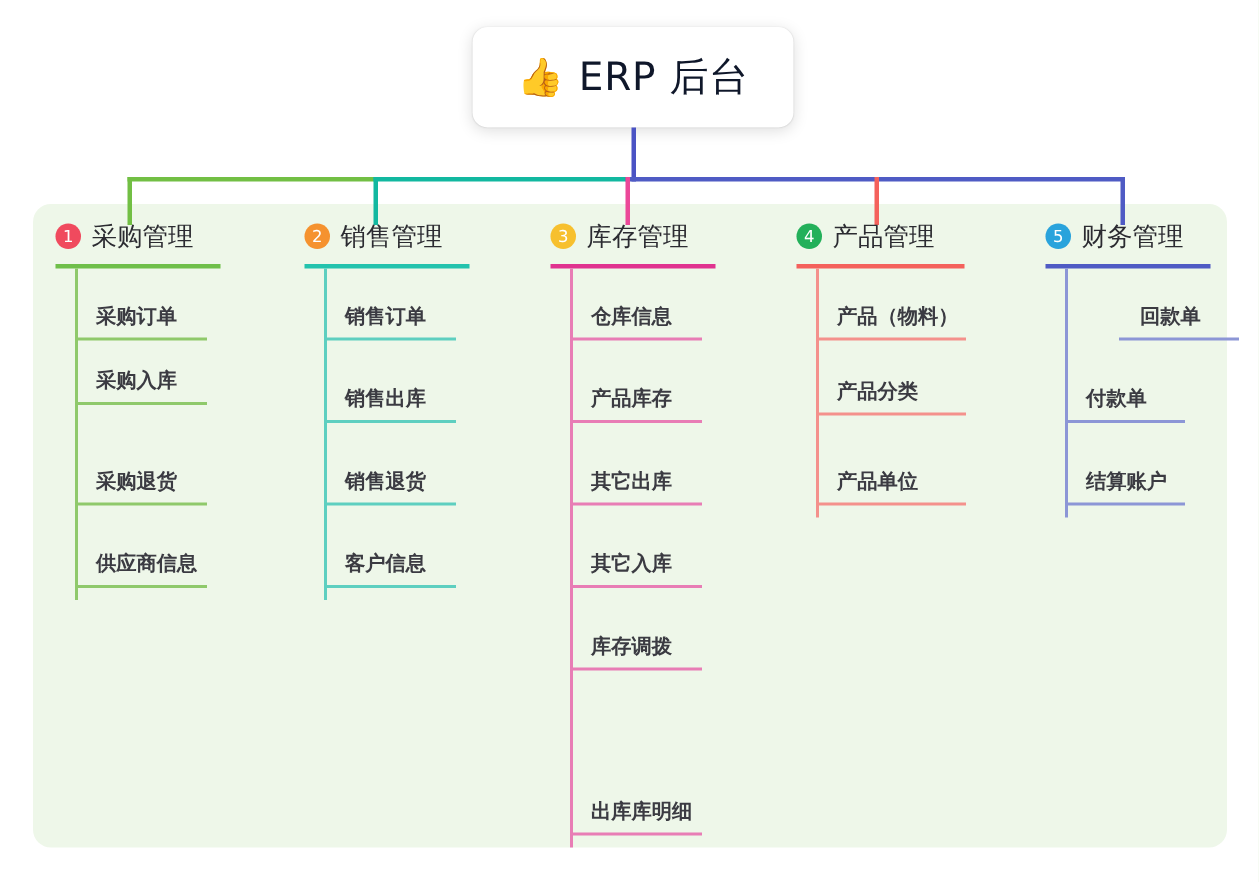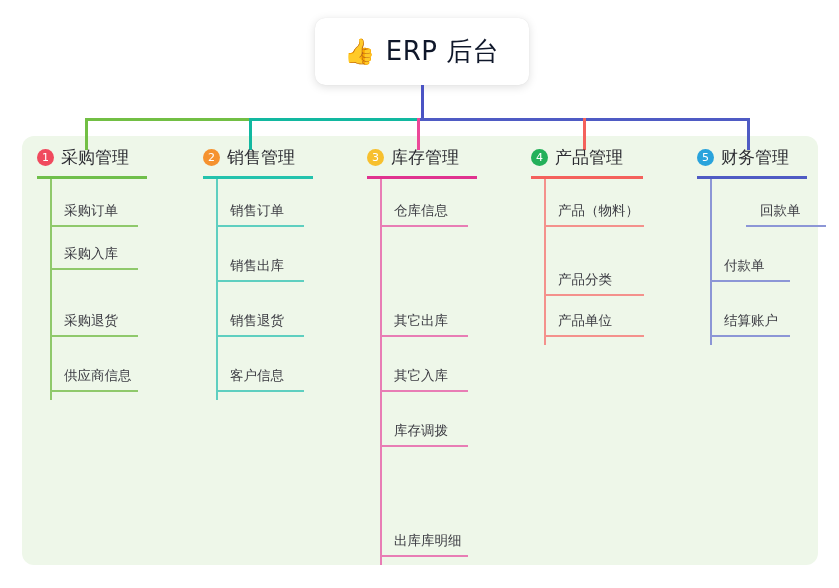--- a/index.html
+++ b/index.html
@@ -55,20 +55,21 @@
     font-size:17px;color:#2b2b31;white-space:nowrap;
   }
   .head-rule{position:absolute;left:0;top:30px;height:3px;}
 
   
   .spine{position:absolute;width:2px;}
 
   .leaf{
     position:absolute;
     box-sizing:border-box;
+    font-weight:bold;
   }
   .leaf-text{
     position:absolute;left:14px;bottom:7px;
     font-size:13.5px;color:#3b3b42;white-space:nowrap;
   }
   .leaf-rule{position:absolute;left:0;bottom:0;height:2px;}
 </style>
 </head>
 <body>
 
@@ -148,20 +149,24 @@
         <div class="col-head" style="width: 110px;">
           <span class="badge" style="background: rgb(247, 192, 46);">3</span>
           <span class="col-title">库存管理</span>
           <div class="head-rule" style="width: 110px; background: rgb(224, 51, 143);"></div>
         </div>
         <div class="spine" style="left: 13px; top: 33px; height: 386px; background: rgb(232, 125, 181);"></div>
         <div class="leaf" style="left: 13px; top: 51px; width: 88px; height: 30px;">
           <span class="leaf-text">仓库信息</span>
           <div class="leaf-rule" style="width: 88px; background: rgb(232, 125, 181);"></div>
         </div>
+        <div class="leaf" style="left: 13px; top: 106px; width: 88px; height: 30px;">
+          <span class="leaf-text">产品库存</span>
+          <div class="leaf-rule" style="width: 88px; background: rgb(232, 125, 181);"></div>
+        </div>
         <div class="leaf" style="left: 13px; top: 161px; width: 88px; height: 30px;">
           <span class="leaf-text">其它出库</span>
           <div class="leaf-rule" style="width: 88px; background: rgb(232, 125, 181);"></div>
         </div>
         <div class="leaf" style="left: 13px; top: 216px; width: 88px; height: 30px;">
           <span class="leaf-text">其它入库</span>
           <div class="leaf-rule" style="width: 88px; background: rgb(232, 125, 181);"></div>
         </div>
         <div class="leaf" style="left: 13px; top: 271px; width: 88px; height: 30px;">
           <span class="leaf-text">库存调拨</span>
@@ -176,21 +181,21 @@
         <div class="col-head" style="width: 112px;">
           <span class="badge" style="background: rgb(35, 176, 90);">4</span>
           <span class="col-title">产品管理</span>
           <div class="head-rule" style="width: 112px; background: rgb(244, 97, 92);"></div>
         </div>
         <div class="spine" style="left: 13px; top: 33px; height: 166px; background: rgb(244, 145, 140);"></div>
         <div class="leaf" style="left: 13px; top: 51px; width: 100px; height: 30px;">
           <span class="leaf-text">产品（物料）</span>
           <div class="leaf-rule" style="width: 100px; background: rgb(244, 145, 140);"></div>
         </div>
-        <div class="leaf" style="left: 13px; top: 120px; width: 100px; height: 30px; padding-left: 35px;">
+        <div class="leaf" style="left: 13px; top: 101px; width: 100px; height: 30px; padding-left: 35px;">
           <span class="leaf-text">产品分类</span>
           <div class="leaf-rule" style="width: 100px; background: rgb(244, 145, 140);"></div>
         </div>
         <div class="leaf" style="left: 13px; top: 161px; width: 100px; height: 30px;">
           <span class="leaf-text">产品单位</span>
           <div class="leaf-rule" style="width: 100px; background: rgb(244, 145, 140);"></div>
         </div>
       </div>
       <div class="col" style="left: 697px;">
         <div class="col-head" style="width: 110px;">

